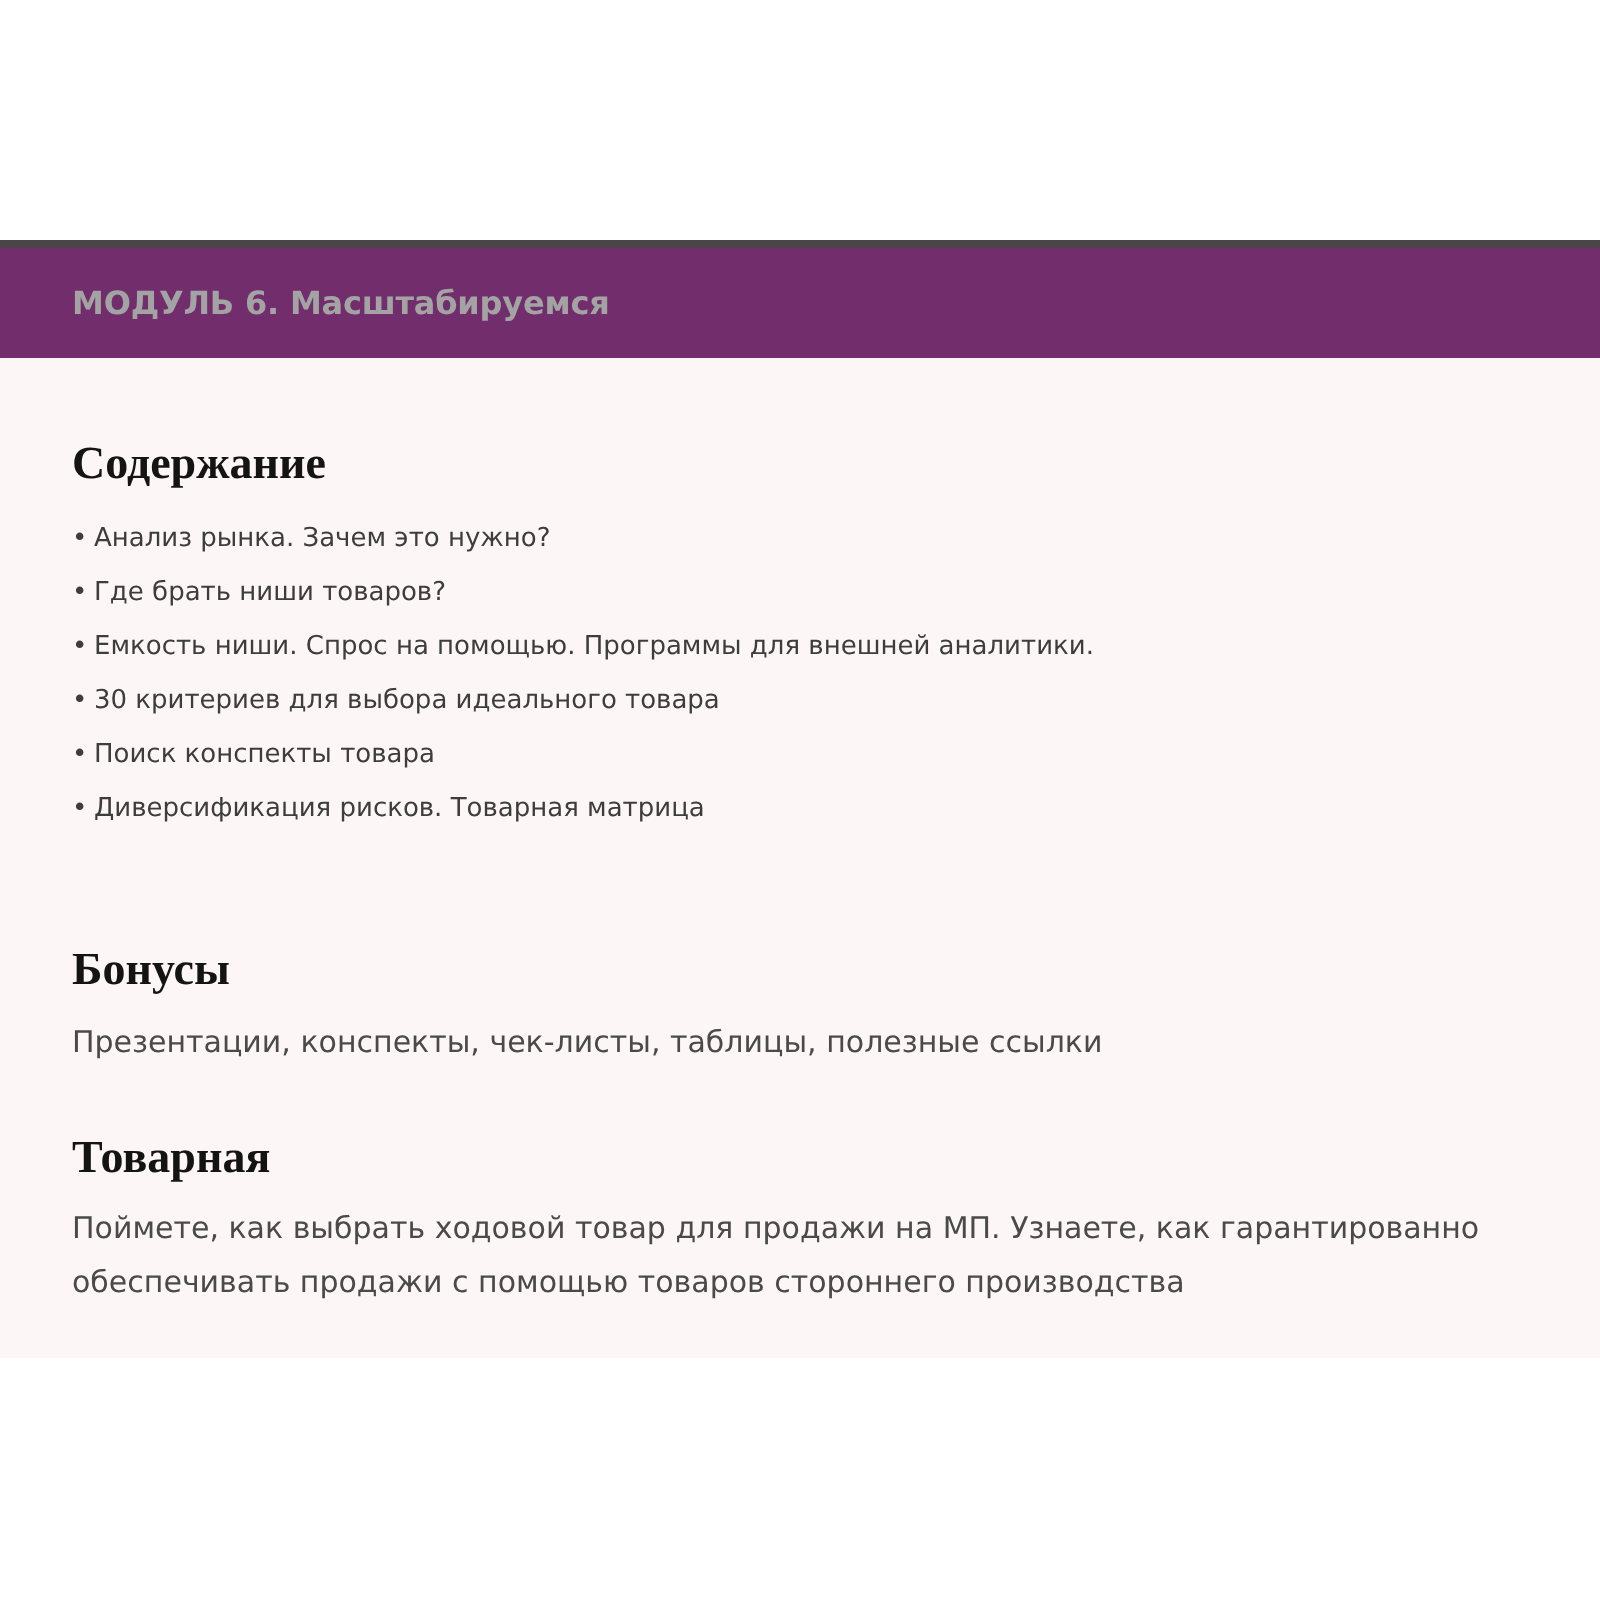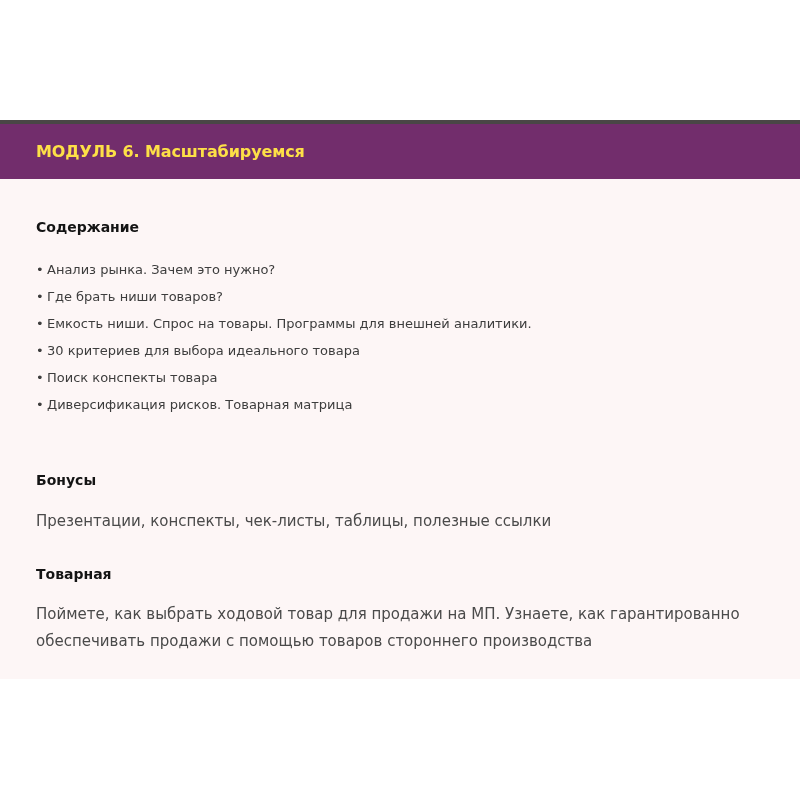--- a/index.html
+++ b/index.html
@@ -10,29 +10,29 @@
       position: absolute; left: 0; top: 120px; width: 800px; height: 4px;
       background: #4a4646;
     }
     .module-header {
       position: absolute; left: 0; top: 124px; width: 800px; height: 55px;
       background: #722d6c;
       display: flex; align-items: center;
       padding-left: 36px;
     }
     .module-title {
-      color: #fde047; font-weight: bold; font-size: 16px; letter-spacing: -0.1px;
+      color: #a3a3a3; font-weight: bold; font-size: 16px; letter-spacing: -0.1px;
     }
     .panel {
       position: absolute; left: 0; top: 179px; width: 800px; height: 500px;
       background: #fdf6f6;
     }
     .section-heading {
       position: absolute; left: 36px;
-      color: #141414; font-weight: bold; font-size: 14px;
+      color: #141414; font-weight: bold; font-size: 23px; font-family: Liberation Serif, serif;
     }
     .bullet-list { position: absolute; left: 36px; top: 80px; list-style: none; }
     .bullet-list li {
       height: 27px; line-height: 22px;
       font-size: 13px; color: #3d3d3d; white-space: nowrap;
     }
     .bullet { display: inline-block; width: 11px; color: #3d3d3d; }
     .para {
       position: absolute; left: 36px; width: 770px;
       font-size: 15px; color: #4a4a4a; line-height: 27px;
@@ -47,21 +47,21 @@
   <span class="module-title">МОДУЛЬ 6. Масштабируемся</span>
 </div>
 
 <div class="panel">
 
   <h3 class="section-heading" style="top:40px;">Содержание</h3>
 
   <ul class="bullet-list">
     <li><span class="bullet">•</span><span>Анализ рынка. Зачем это нужно?</span></li>
     <li><span class="bullet">•</span><span>Где брать ниши товаров?</span></li>
-    <li><span class="bullet">•</span><span>Емкость ниши. Спрос на товары. Программы для внешней аналитики.</span></li>
+    <li><span class="bullet">•</span><span>Емкость ниши. Спрос на помощью. Программы для внешней аналитики.</span></li>
     <li><span class="bullet">•</span><span>30 критериев для выбора идеального товара</span></li>
     <li><span class="bullet">•</span><span>Поиск конспекты товара</span></li>
     <li><span class="bullet">•</span><span>Диверсификация рисков. Товарная матрица</span></li>
   </ul>
 
   <h3 class="section-heading" style="top:293px;">Бонусы</h3>
   <p class="para" style="top:329px;">Презентации, конспекты, чек-листы, таблицы, полезные ссылки</p>
 
   <h3 class="section-heading" style="top:387px;">Товарная</h3>
   <p class="para" style="top:422px;">Поймете, как выбрать ходовой товар для продажи на МП. Узнаете, как гарантированно обеспечивать продажи с помощью товаров стороннего производства</p>

